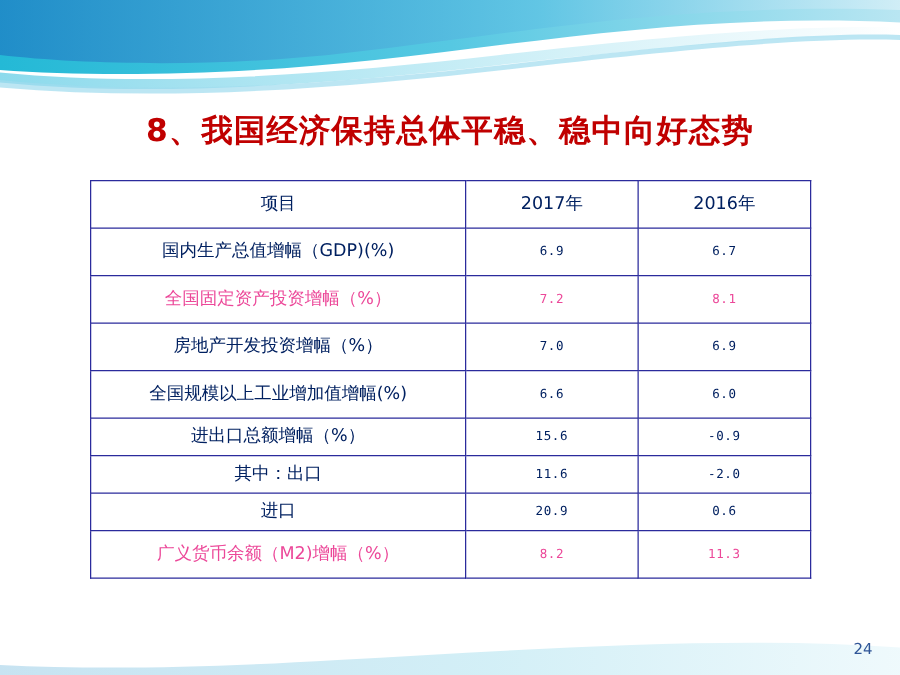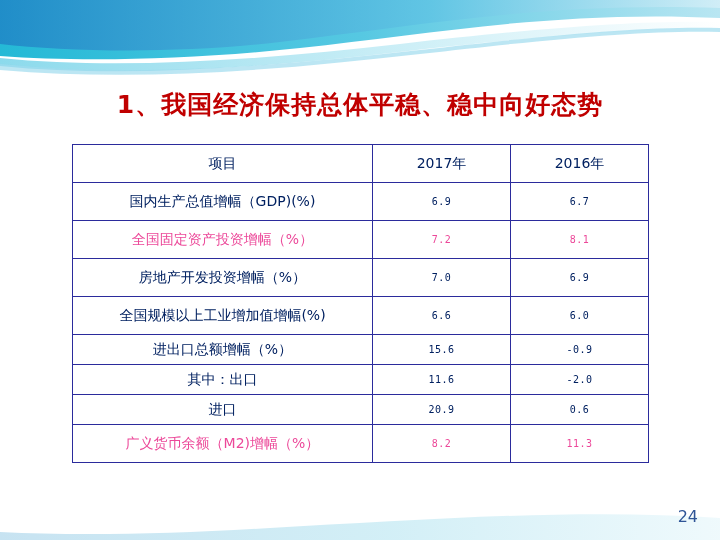--- a/index.html
+++ b/index.html
@@ -81,21 +81,21 @@
   tr.r-short td { height: 25px; }
   tr.red td { color: #ec4899; }
   .col-item { width: 300px; }
   .col-y1 { width: 138px; }
   .col-y2 { width: 138px; }
   .page-num {
     position: absolute;
     right: 22px;
     bottom: 14px;
     font-family: "DejaVu Sans", sans-serif;
-    font-size: 16px;
+    font-size: 12px;
     color: #2f5597;
   }
 </style>
 </head>
 <body>
 
 <div class="slide">
 
   <svg class="decor-top" viewBox="0 0 720 80" preserveAspectRatio="none">
     <defs>
@@ -113,21 +113,21 @@
         <stop offset="0" stop-color="#7fd6ea"></stop>
         <stop offset="1" stop-color="#ffffff"></stop>
       </linearGradient>
     </defs>
     <path d="M0,0 L720,0 L720,18 C560,10 430,34 300,48 C190,60 80,62 0,56 Z" fill="url(#g1)"></path>
     <path d="M0,0 L720,0 L720,8 C540,2 420,26 280,42 C180,54 70,52 0,44 Z" fill="url(#g2)" opacity="0.75"></path>
     <path d="M0,58 C120,70 260,60 400,44 C540,28 640,20 720,22 L720,30 C640,28 540,36 400,52 C260,68 120,78 0,66 Z" fill="url(#g3)" opacity="0.9"></path>
     <path d="M0,64 C140,78 280,66 420,50 C560,34 650,26 720,28 L720,32 C650,30 560,38 420,54 C280,70 140,82 0,70 Z" fill="#9fdcee" opacity="0.7"></path>
   </svg>
 
-  <div class="title">1、我国经济保持总体平稳、稳中向好态势</div>
+  <div class="title">8、我国经济保持总体平稳、稳中向好态势</div>
 
   <div class="table-wrap">
     <table class="data">
       <colgroup>
         <col class="col-item">
           <col class="col-y1">
           <col class="col-y2">
       </colgroup>
       <tbody>
         <tr class="r-tall">

